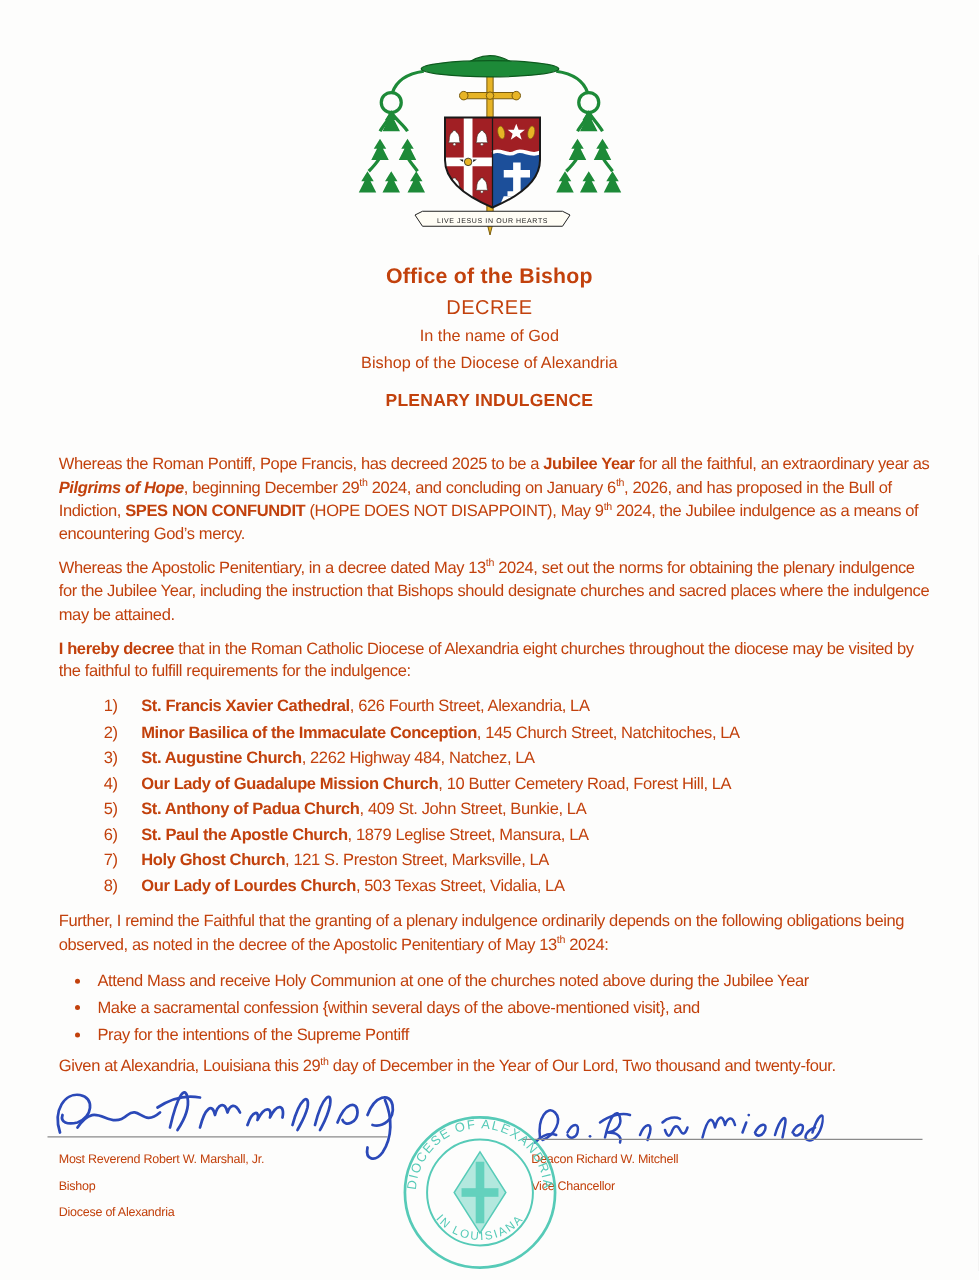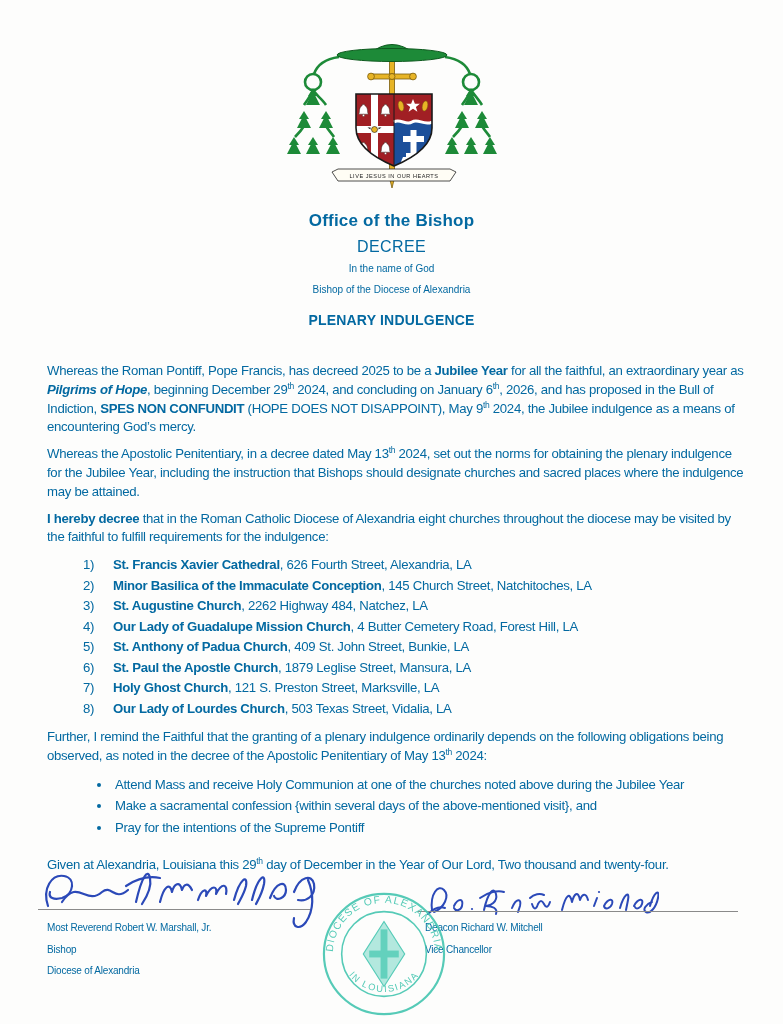--- a/index.html
+++ b/index.html
@@ -3,46 +3,46 @@
 <meta charset="utf-8">
 <style>
   * { box-sizing: border-box; }
   html, body { margin: 0; padding: 0; background: #e8e8e8; }
   .page {
     position: relative;
     width: 783px; height: 1024px;
     margin: 0 auto;
     background: #fdfdfc;
     font-family: "Liberation Sans", sans-serif;
-    color: #0369a1;
+    color: #c2410c;
     overflow: hidden;
   }
   
   .crest { position: absolute; top: 38px; left: 50%; transform: translateX(-50%); }
   
   .doc-header { position: absolute; top: 208px; left: 0; width: 100%; text-align: center; }
   .office   { font-size: 17px; font-weight: 700; line-height: 26px; letter-spacing: .2px; }
   .decree-t { font-size: 16px; font-weight: 400; line-height: 25px; letter-spacing: .4px; }
-  .hline    { font-size: 10px; line-height: 20.6px; }
+  .hline    { font-size: 13px; line-height: 20.6px; }
   .subject  { font-size: 14px; font-weight: 700; margin-top: 12px; letter-spacing: .2px; }
   
   .body-text {
     position: absolute; top: 362px; left: 47px; width: 698px;
     font-size: 13.2px; line-height: 18.8px; letter-spacing: -0.3px;
   }
   .para { margin: 0 0 8px 0; }
   .b  { font-weight: 700; }
   .bi { font-weight: 700; font-style: italic; }
   .sup { font-size: 8.5px; vertical-align: super; line-height: 0; }
   ol.churches { list-style: none; margin: 2px 0 9px 0; padding: 0; }
   ol.churches li { position: relative; line-height: 20.5px; padding-left: 66px; white-space: nowrap; }
   ol.churches .num { position: absolute; left: 36px; }
   ul.obl { margin: 8px 0 6px 0; padding-left: 28px; }
-  ul.obl li { line-height: 21.5px; padding-left: 3px; white-space: nowrap; margin-left: 37px; }
-  .given { margin-top: 18px; white-space: nowrap; }
+  ul.obl li { line-height: 21.5px; padding-left: 3px; white-space: nowrap; }
+  .given { margin-top: 6px; white-space: nowrap; }
   
   .sig-svg-left  { position: absolute; left: 38px;  top: 858px; }
   .sig-svg-right { position: absolute; left: 424px; top: 876px; }
   .sig-line { position: absolute; border-top: 1.4px solid #8a8a8a; height: 0; }
   .sig-line.left  { left: 38px;  top: 909px; width: 272px; }
   .sig-line.right { left: 418px; top: 911px; width: 320px; }
   .names { position: absolute; font-size: 10px; line-height: 21.5px; letter-spacing: -0.2px; }
   .names.left  { left: 47px;  top: 917px; }
   .names.right { left: 425px; top: 917px; }
   .seal { position: absolute; left: 320px; top: 890px; opacity: .88; }
@@ -153,21 +153,21 @@
     <p class="para"><span>Whereas the Roman Pontiff, Pope Francis, has decreed 2025 to be a </span><span class="b">Jubilee Year</span><span> for all the faithful, an extraordinary year as </span><span class="bi">Pilgrims of Hope</span><span>, beginning December 29</span><span class="sup">th</span><span> 2024, and concluding on January 6</span><span class="sup">th</span><span>, 2026, and has proposed in the Bull of Indiction, </span><span class="b">SPES NON CONFUNDIT</span><span> (HOPE DOES NOT DISAPPOINT), May 9</span><span class="sup">th</span><span> 2024, the Jubilee indulgence as a means of encountering God’s mercy.</span></p>
 
     <p class="para"><span>Whereas the Apostolic Penitentiary, in a decree dated May 13</span><span class="sup">th</span><span> 2024, set out the norms for obtaining the plenary indulgence for the Jubilee Year, including the instruction that Bishops should designate churches and sacred places where the indulgence may be attained.</span></p>
 
     <p class="para"><span class="b">I hereby decree</span><span> that in the Roman Catholic Diocese of Alexandria eight churches throughout the diocese may be visited by the faithful to fulfill requirements for the indulgence:</span></p>
 
     <ol class="churches">
       <li><span class="num">1)</span><span class="b">St. Francis Xavier Cathedral</span><span>, 626 Fourth Street, Alexandria, LA</span></li>
       <li><span class="num">2)</span><span class="b">Minor Basilica of the Immaculate Conception</span><span>, 145 Church Street, Natchitoches, LA</span></li>
       <li><span class="num">3)</span><span class="b">St. Augustine Church</span><span>, 2262 Highway 484, Natchez, LA</span></li>
-      <li><span class="num">4)</span><span class="b">Our Lady of Guadalupe Mission Church</span><span>, 4 Butter Cemetery Road, Forest Hill, LA</span></li>
+      <li><span class="num">4)</span><span class="b">Our Lady of Guadalupe Mission Church</span><span>, 10 Butter Cemetery Road, Forest Hill, LA</span></li>
       <li><span class="num">5)</span><span class="b">St. Anthony of Padua Church</span><span>, 409 St. John Street, Bunkie, LA</span></li>
       <li><span class="num">6)</span><span class="b">St. Paul the Apostle Church</span><span>, 1879 Leglise Street, Mansura, LA</span></li>
       <li><span class="num">7)</span><span class="b">Holy Ghost Church</span><span>, 121 S. Preston Street, Marksville, LA</span></li>
       <li><span class="num">8)</span><span class="b">Our Lady of Lourdes Church</span><span>, 503 Texas Street, Vidalia, LA</span></li>
     </ol>
 
     <p class="para"><span>Further, I remind the Faithful that the granting of a plenary indulgence ordinarily depends on the following obligations being observed, as noted in the decree of the Apostolic Penitentiary of May 13</span><span class="sup">th</span><span> 2024:</span></p>
 
     <ul class="obl">
       <li>Attend Mass and receive Holy Communion at one of the churches noted above during the Jubilee Year</li>

